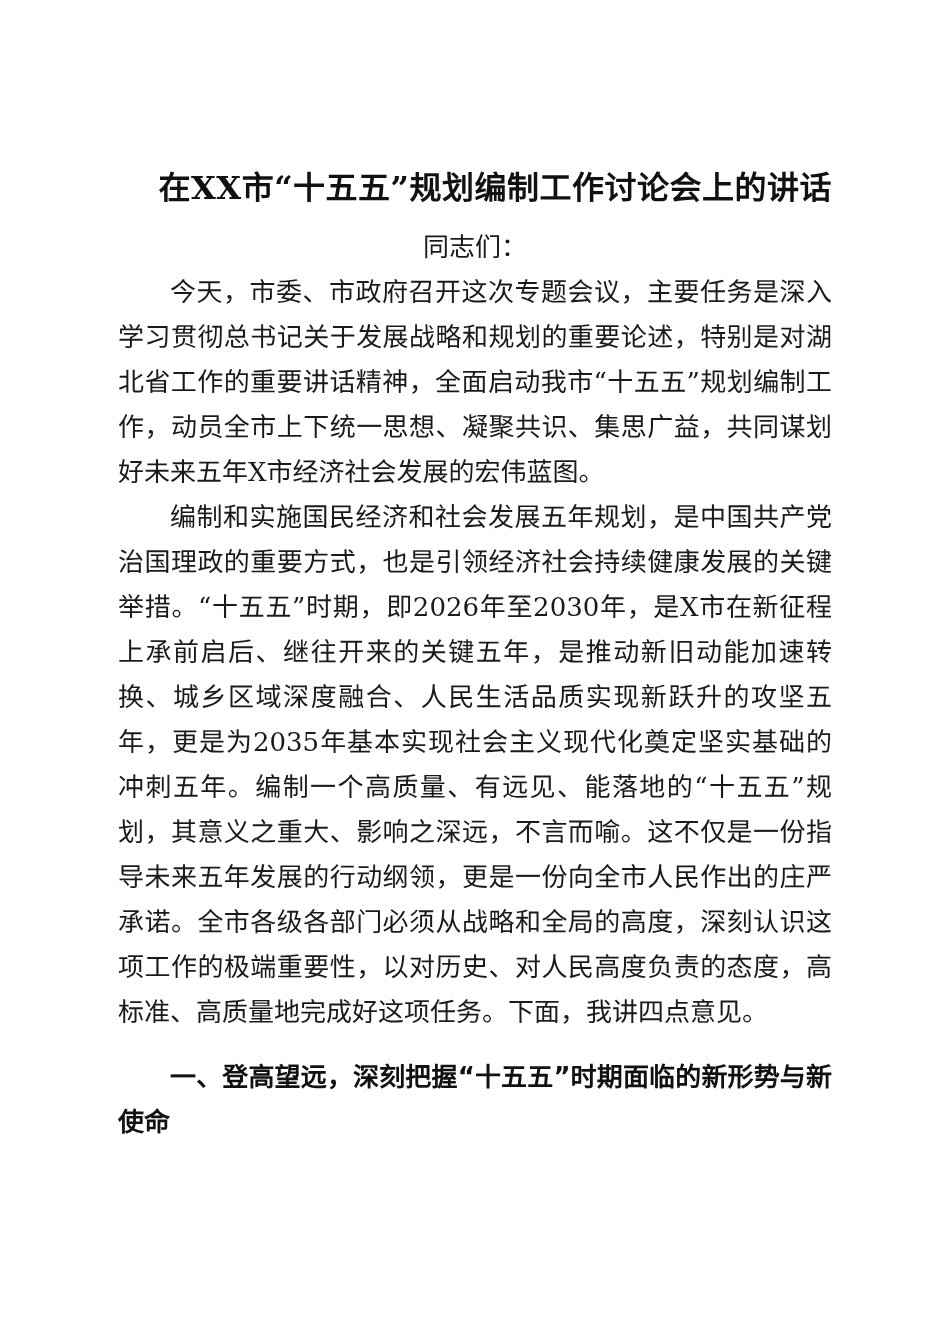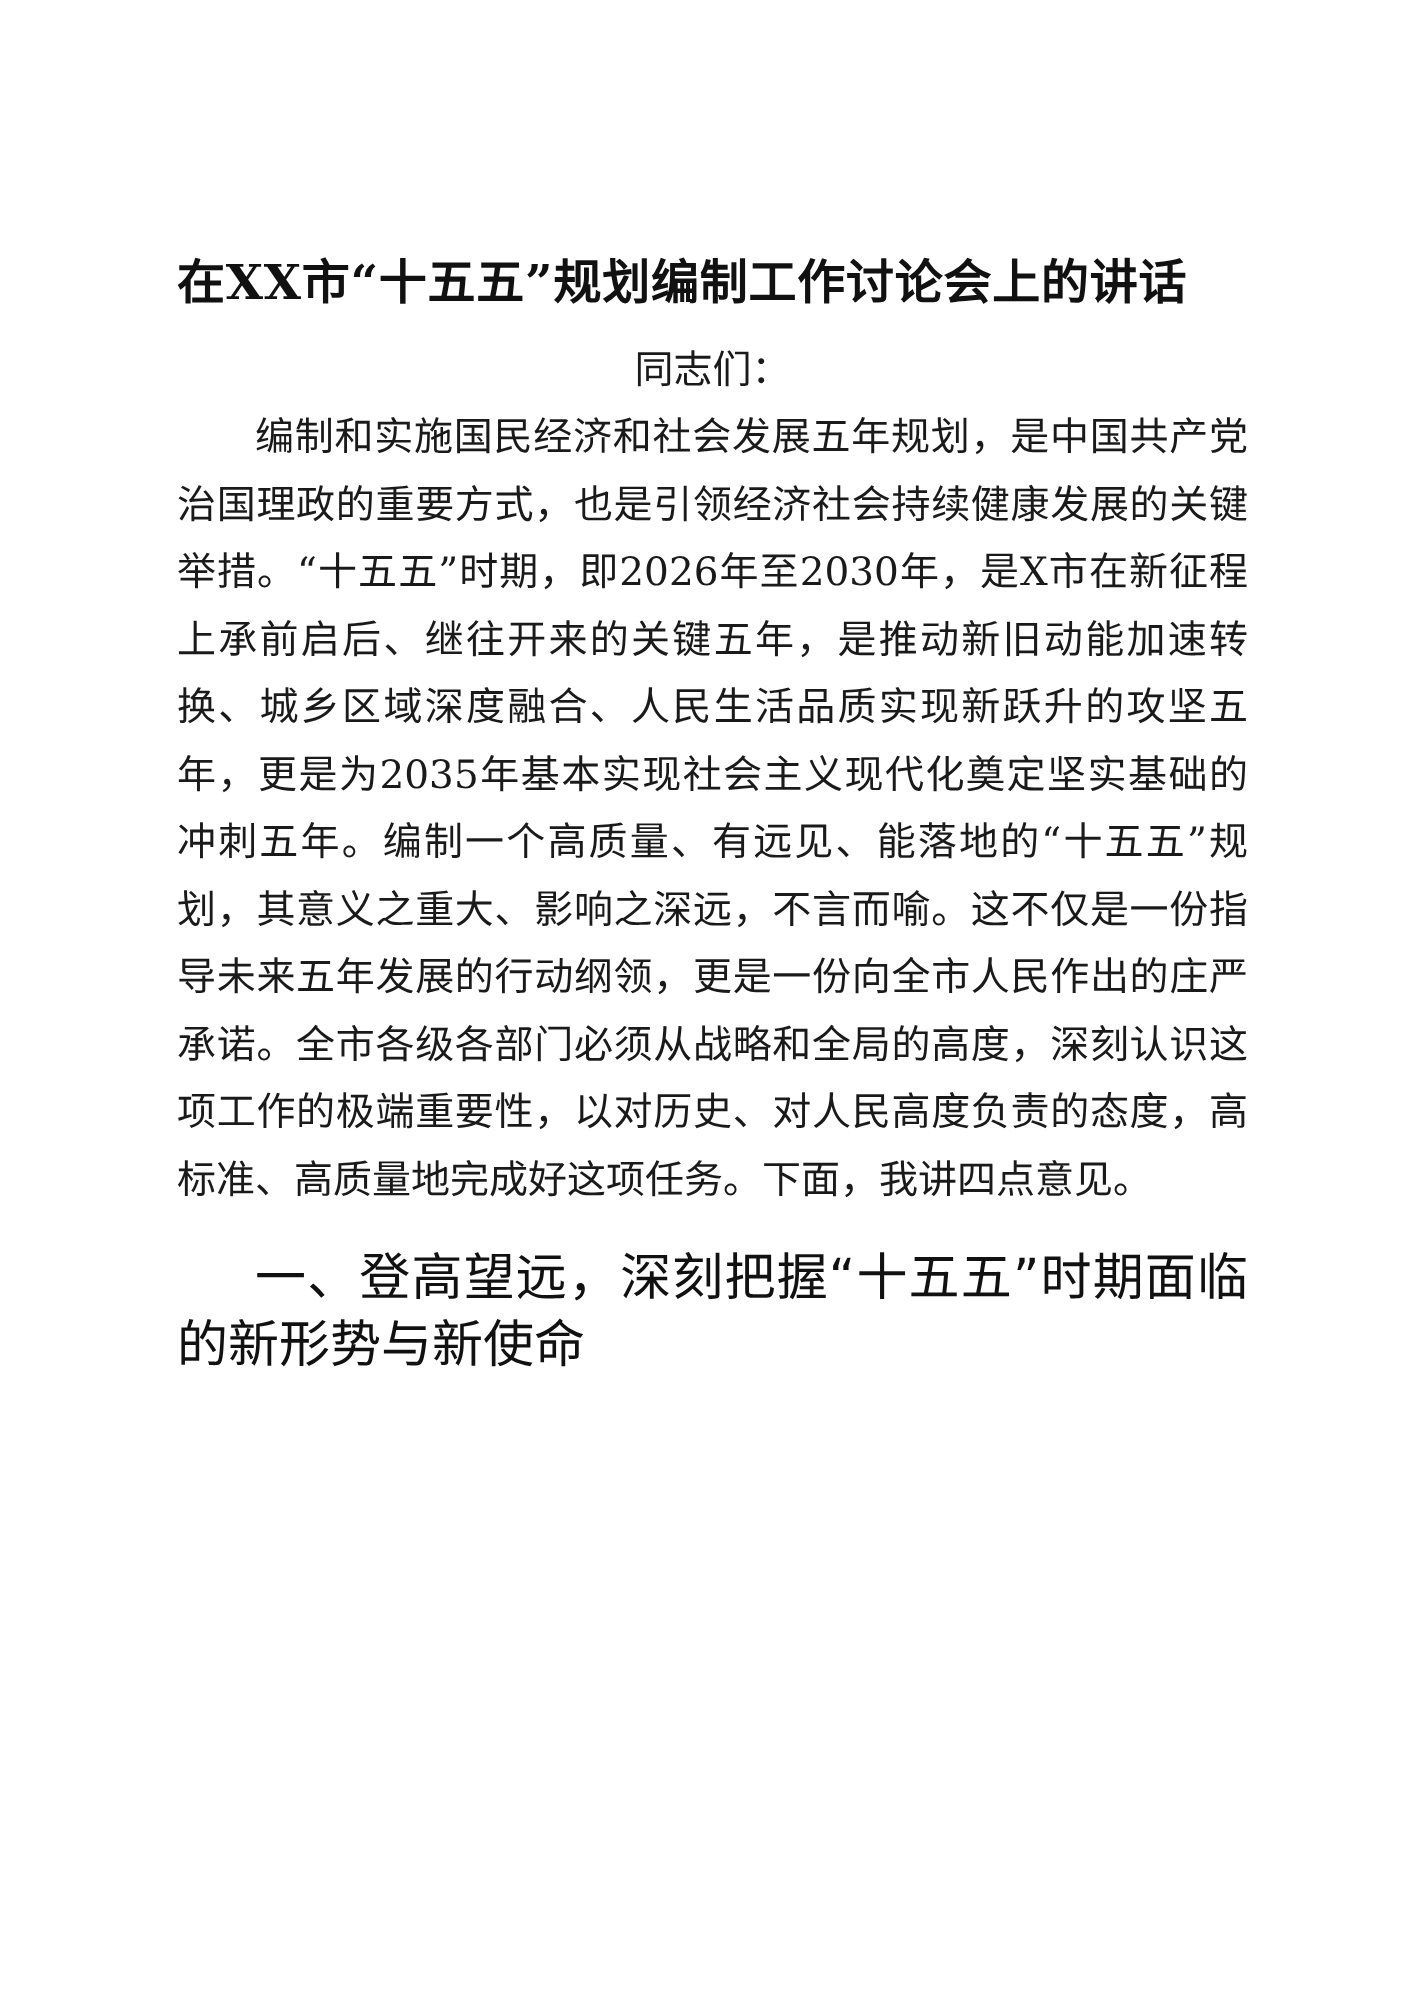--- a/index.html
+++ b/index.html
@@ -31,21 +31,21 @@
     top: 165px;
     width: 714px;
   }
 
   
   .doc-title {
     font-family: "DejaVu Serif", "Liberation Serif", serif;
     font-weight: bold;
     font-size: 32px;
     line-height: 46px;
-    text-align: left;
+    text-align: right;
     letter-spacing: 0.5px;
     color: #111111;
     margin: 0 0 14px 0;
     padding: 0;
   }
 
   
   .salutation {
     font-family: "DejaVu Serif", "Liberation Serif", serif;
     font-size: 26px;
@@ -67,22 +67,22 @@
     text-align: justify;
     text-justify: inter-ideograph;
     text-indent: 52px;
     word-break: break-all;
     overflow-wrap: break-word;
   }
 
   
   .section-heading {
     font-family: "DejaVu Sans", "Liberation Sans", sans-serif;
-    font-weight: normal;
-    font-size: 34px;
+    font-weight: bold;
+    font-size: 26px;
     line-height: 45px;
     color: #111111;
     margin: 20px 0 0 0;
     padding: 0;
     text-align: justify;
     text-justify: inter-ideograph;
     text-indent: 52px;
     word-break: break-all;
     overflow-wrap: break-word;
   }
@@ -91,20 +91,21 @@
 <body>
 
 <div class="page">
 
   <div class="content">
 
     <h1 class="doc-title"><span>在XX市“十五五”规划编制工作讨论会上的</span><span>讲话</span></h1>
 
     <p class="salutation">同志们：</p>
 
+    <p class="body-para">今天，市委、市政府召开这次专题会议，主要任务是深入学习贯彻总书记关于发展战略和规划的重要论述，特别是对湖北省工作的重要讲话精神，全面启动我市“十五五”规划编制工作，动员全市上下统一思想、凝聚共识、集思广益，共同谋划好未来五年X市经济社会发展的宏伟蓝图。</p>
 
     <p class="body-para">编制和实施国民经济和社会发展五年规划，是中国共产党治国理政的重要方式，也是引领经济社会持续健康发展的关键举措。“十五五”时期，即2026年至2030年，是X市在新征程上承前启后、继往开来的关键五年，是推动新旧动能加速转换、城乡区域深度融合、人民生活品质实现新跃升的攻坚五年，更是为2035年基本实现社会主义现代化奠定坚实基础的冲刺五年。编制一个高质量、有远见、能落地的“十五五”规划，其意义之重大、影响之深远，不言而喻。这不仅是一份指导未来五年发展的行动纲领，更是一份向全市人民作出的庄严承诺。全市各级各部门必须从战略和全局的高度，深刻认识这项工作的极端重要性，以对历史、对人民高度负责的态度，高标准、高质量地完成好这项任务。下面，我讲四点意见。</p>
 
     <p class="section-heading">一、登高望远，深刻把握“十五五”时期面临的新形势与新使命</p>
 
   </div>
 
 </div>
 
 </body></html>

